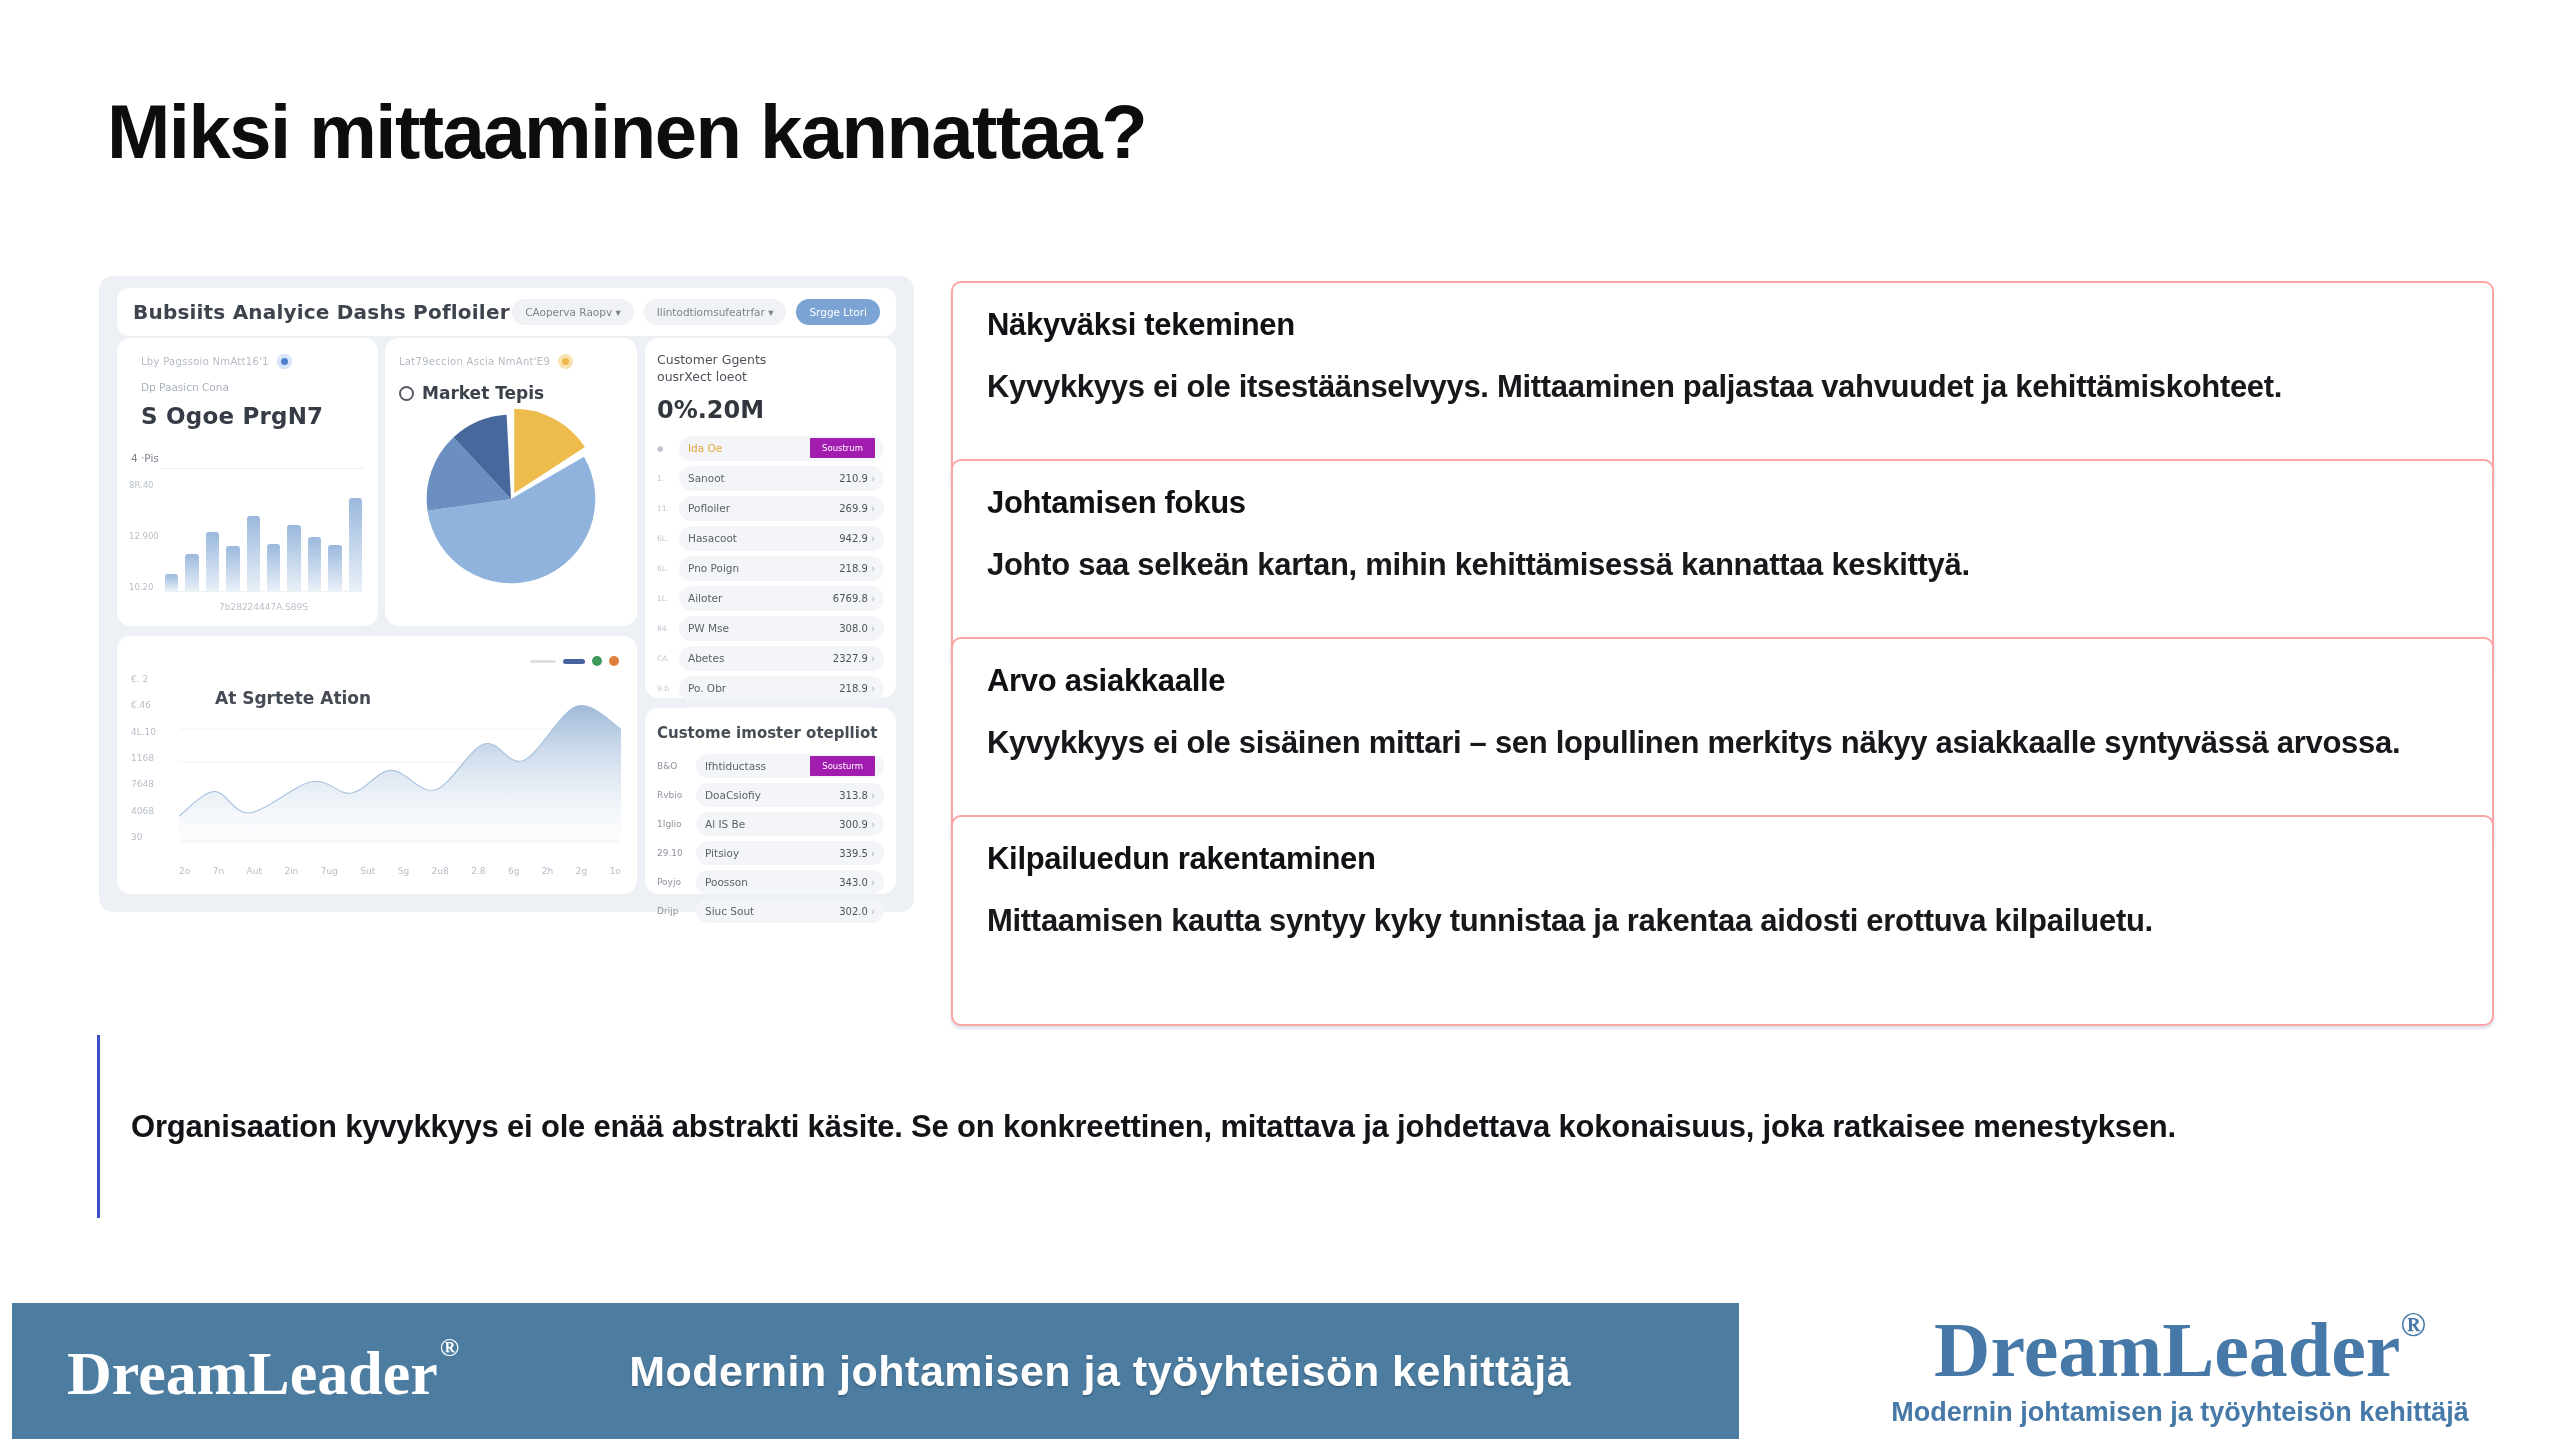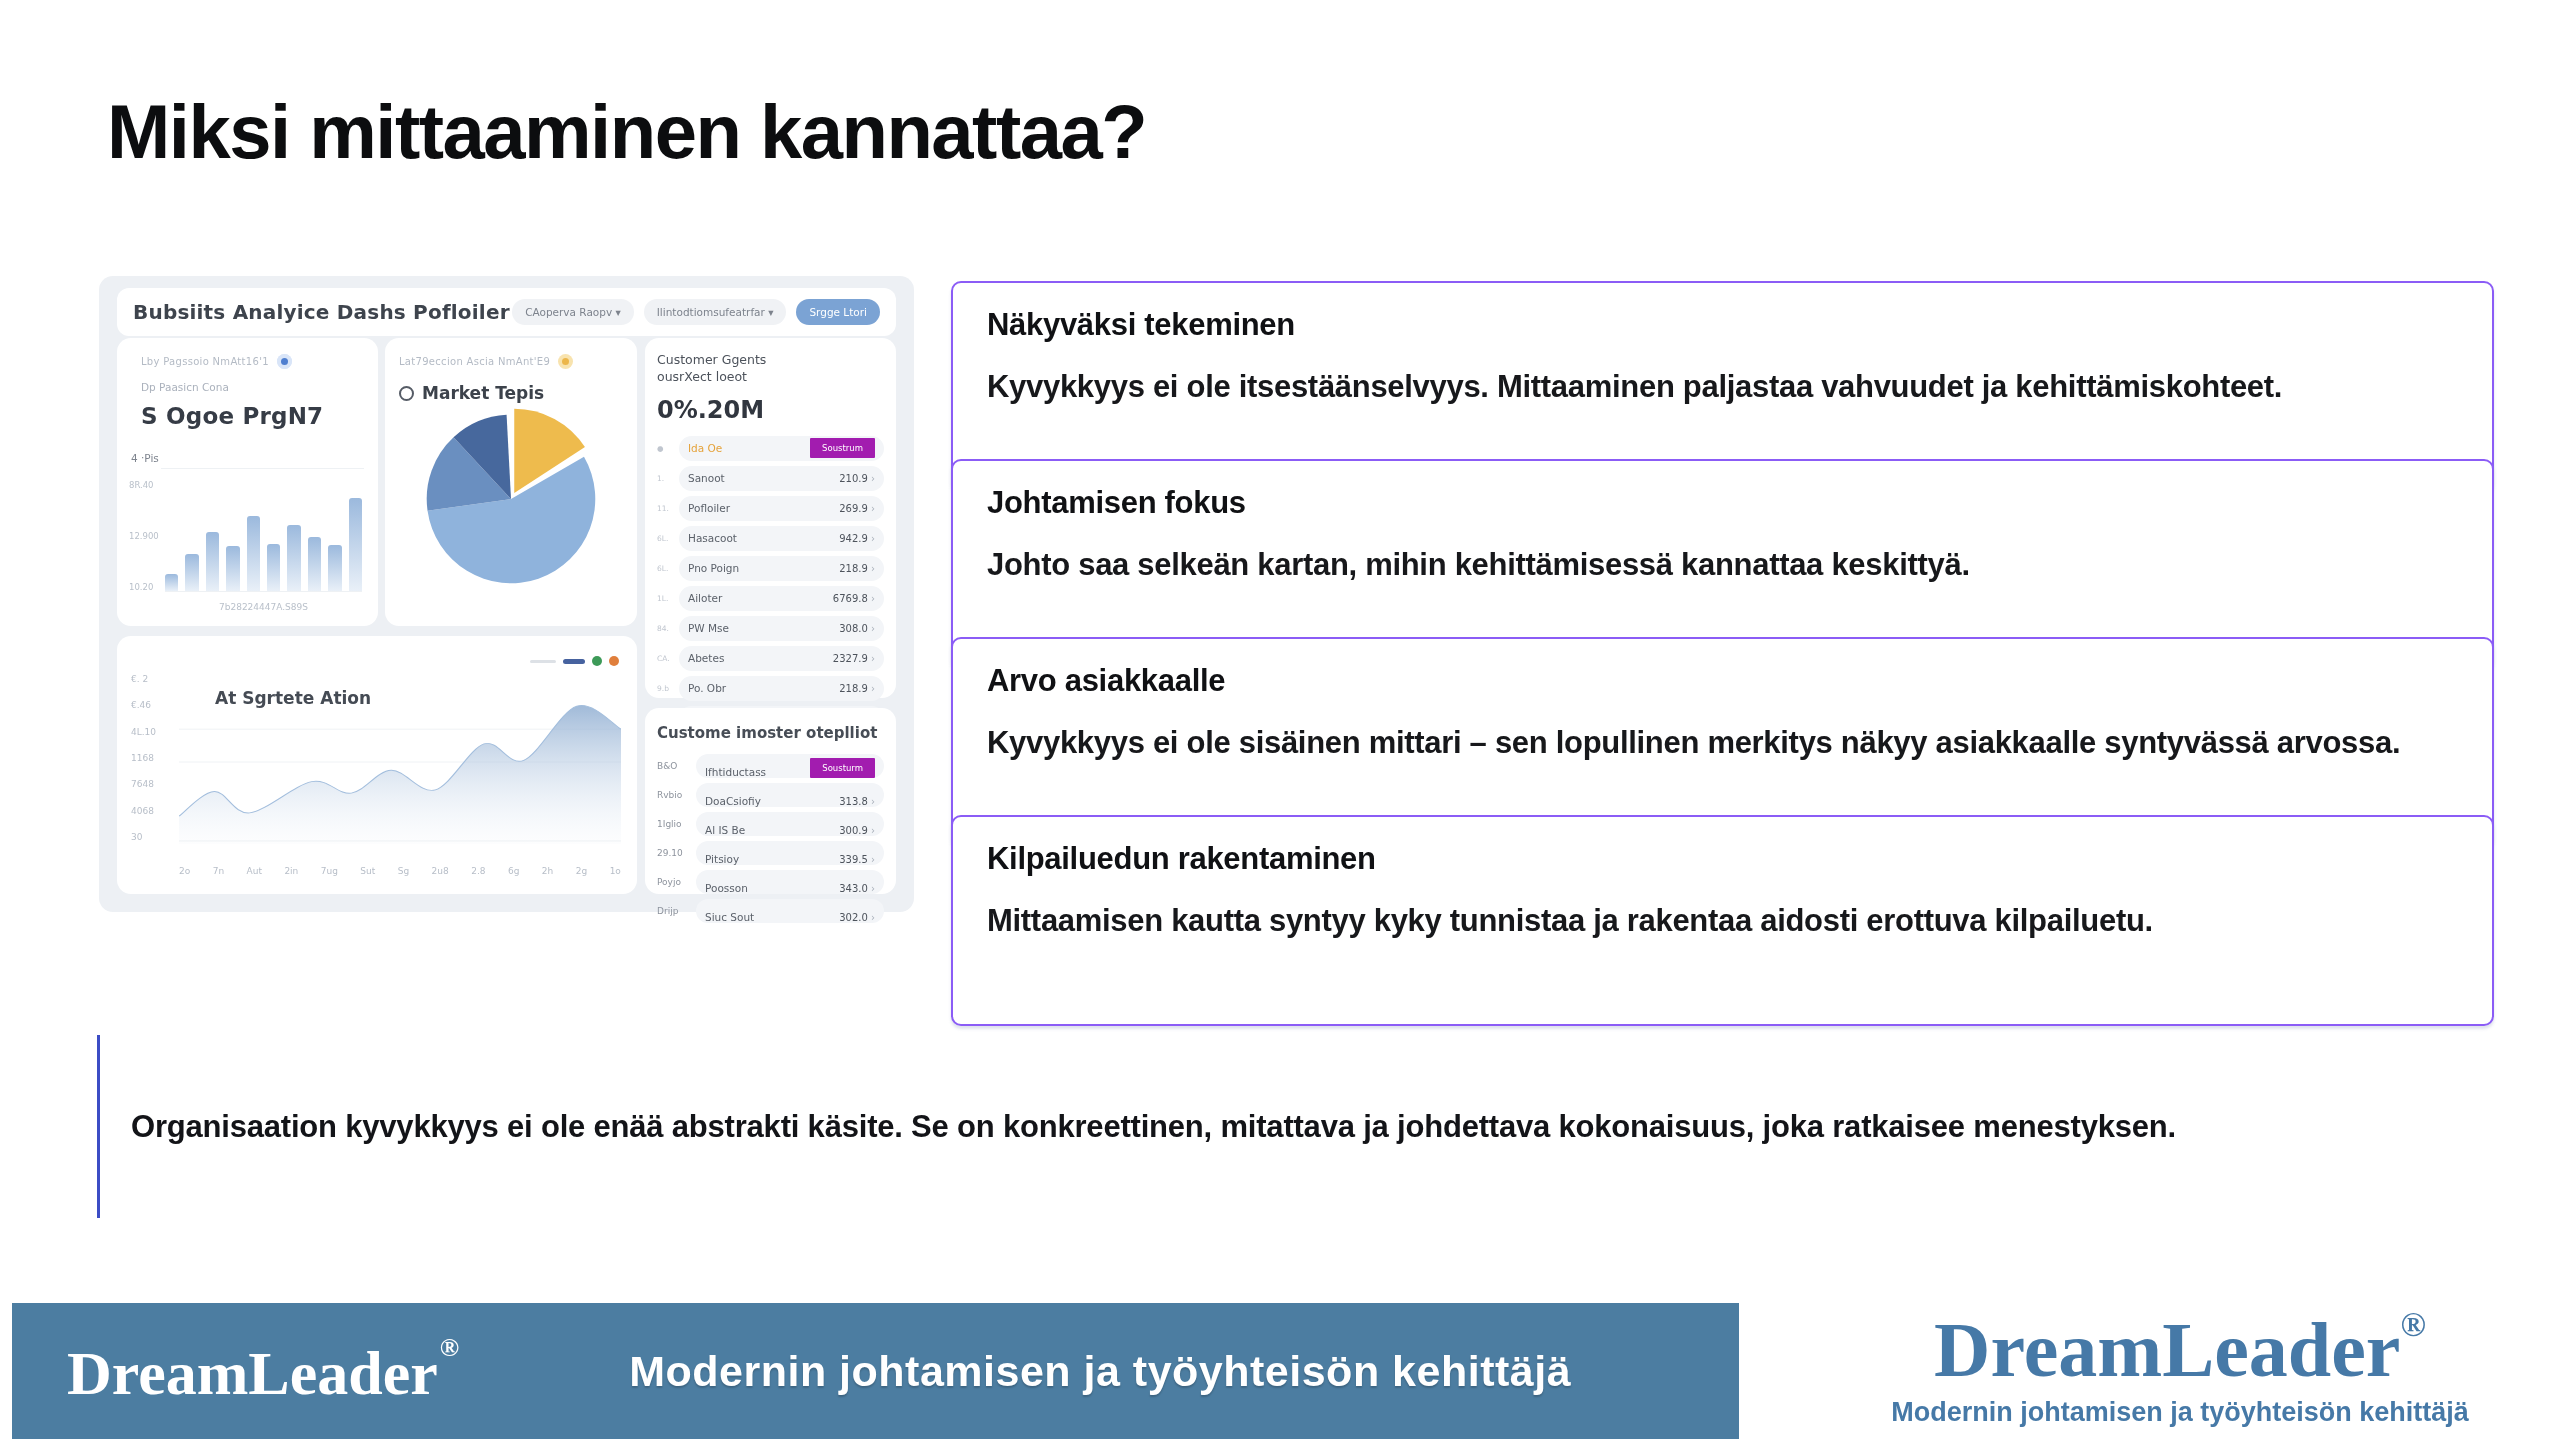--- a/index.html
+++ b/index.html
@@ -81,25 +81,25 @@
   .area-y{position:absolute;left:14px;top:38px;bottom:52px;width:42px;display:flex;flex-direction:column;
           justify-content:space-between;font-size:9px;color:#b7bec8;}
   .area-plot{position:absolute;left:62px;right:16px;top:44px;bottom:50px;}
   .area-plot svg{width:100%;height:100%;display:block;}
   .area-x{position:absolute;left:62px;right:16px;bottom:18px;display:flex;justify-content:space-between;
           font-size:9px;color:#b7bec8;}
 
   
   .master-title{font-size:15px;font-weight:600;color:#474d56;margin:4px 0 12px;}
   .card-e .r-num{width:34px;font-size:9px;color:#8d939d;}
-  .card-e .r-pill{height:24px;align-items:flex-end;}
+  .card-e .r-pill{height:24px;}
 
   
   .info-card{position:absolute;left:951px;width:1543px;height:211px;background:#ffffff;
-             border:2px solid #8b5cf6;border-radius:10px;box-shadow:0 3px 3px rgba(150,158,196,.3);
+             border:2px solid #fca5a5;border-radius:10px;box-shadow:0 3px 3px rgba(150,158,196,.3);
              box-sizing:border-box;padding:24px 34px;}
   .info-card h3{margin:0;font-size:31px;font-weight:700;color:#101114;letter-spacing:-.3px;}
   .info-card p{margin:26px 0 0;font-size:31px;font-weight:700;color:#17181b;letter-spacing:-.3px;}
   .ic-1{top:281px;} .ic-2{top:459px;} .ic-3{top:637px;} .ic-4{top:815px;}
 
   
   .quote{position:absolute;left:97px;top:1035px;width:2400px;height:183px;display:flex;align-items:center;}
   .quote-bar{position:absolute;left:0;top:0;bottom:0;width:3px;background:#3c4dc5;}
   .quote p{margin:0 0 0 34px;font-size:31px;font-weight:700;color:#131418;letter-spacing:-.2px;}
 

